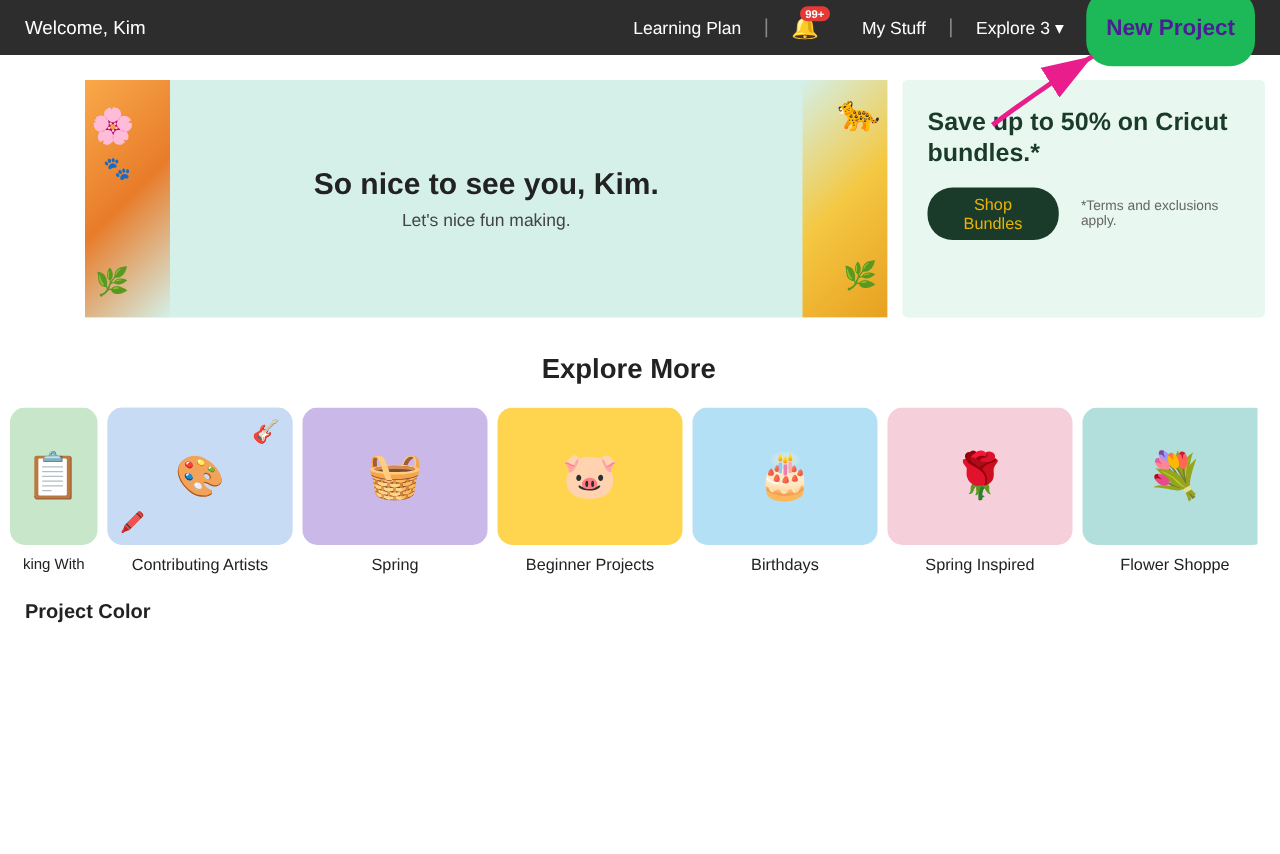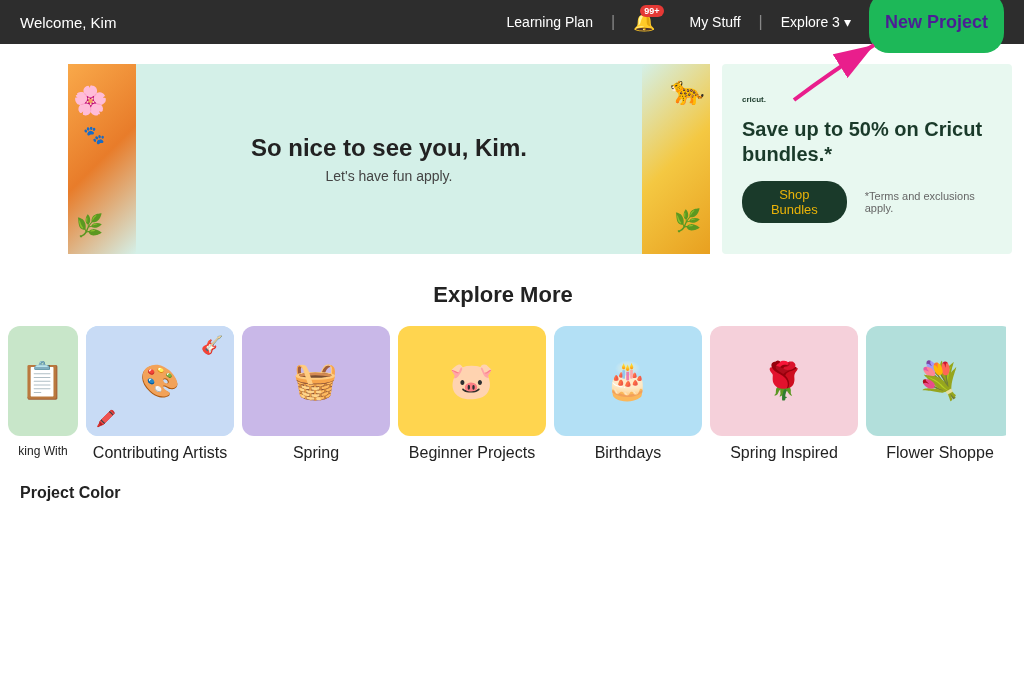--- a/index.html
+++ b/index.html
@@ -128,21 +128,21 @@
     .card-img {
       width: 100%;
       height: 110px;
       border-radius: 12px;
       overflow: hidden;
       display: flex;
       align-items: center;
       justify-content: center;
       font-size: 36px;
     }
-    .card-label { font-size: 16px; color: #222; margin-top: 8px; text-align: center; }
+    .card-label { font-size: 13px; color: #222; margin-top: 8px; text-align: center; }
     .card:first-child .card-label { font-size: 12px; }
 
     
     .bg-green { background: #c8e6c9; }
     .bg-blue { background: #bbdefb; }
 
     
     .change-color { padding: 22px 20px 0 20px; font-size: 16px; font-weight: 700; color: #222; }
 
     
@@ -191,28 +191,25 @@
         <div style="position:absolute;bottom:15px;left:8px;font-size:22px;">🌿</div>
         <div style="position:absolute;top:60px;left:15px;font-size:18px;">🐾</div>
       </div>
 
       <div class="hero-deco-right">
         <div style="position:absolute;top:10px;right:5px;font-size:28px;">🐆</div>
         <div style="position:absolute;bottom:20px;right:8px;font-size:22px;">🌿</div>
       </div>
       <div class="hero-text">
         <h1>So nice to see you, Kim.</h1>
-        <p>Let's have fun apply.</p>
+        <p>Let's nice fun making.</p>
       </div>
     </div>
 
     <div class="hero-ad">
-      <div class="cricut-logo">
-        <span>cricut.</span>
-      </div>
       <div class="ad-title">Save up to 50% on Cricut bundles.*</div>
       <div style="display:flex;align-items:center;gap:8px;">
         <button class="shop-btn">Shop Bundles</button>
         <span class="ad-terms">*Terms and exclusions apply.</span>
       </div>
     </div>
   </div>
 
   <div class="explore-section">
     <div class="explore-title">Explore More</div>

